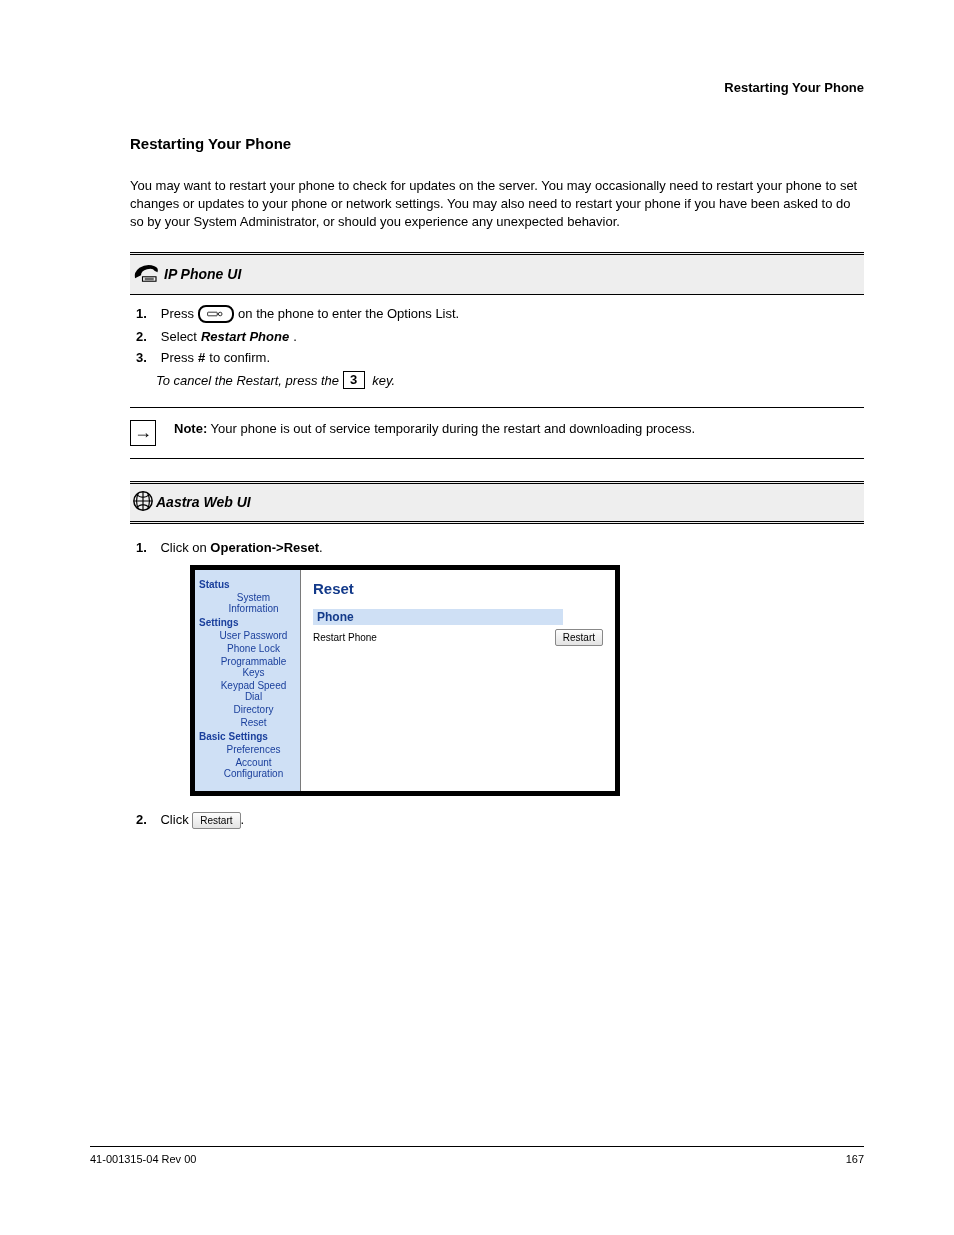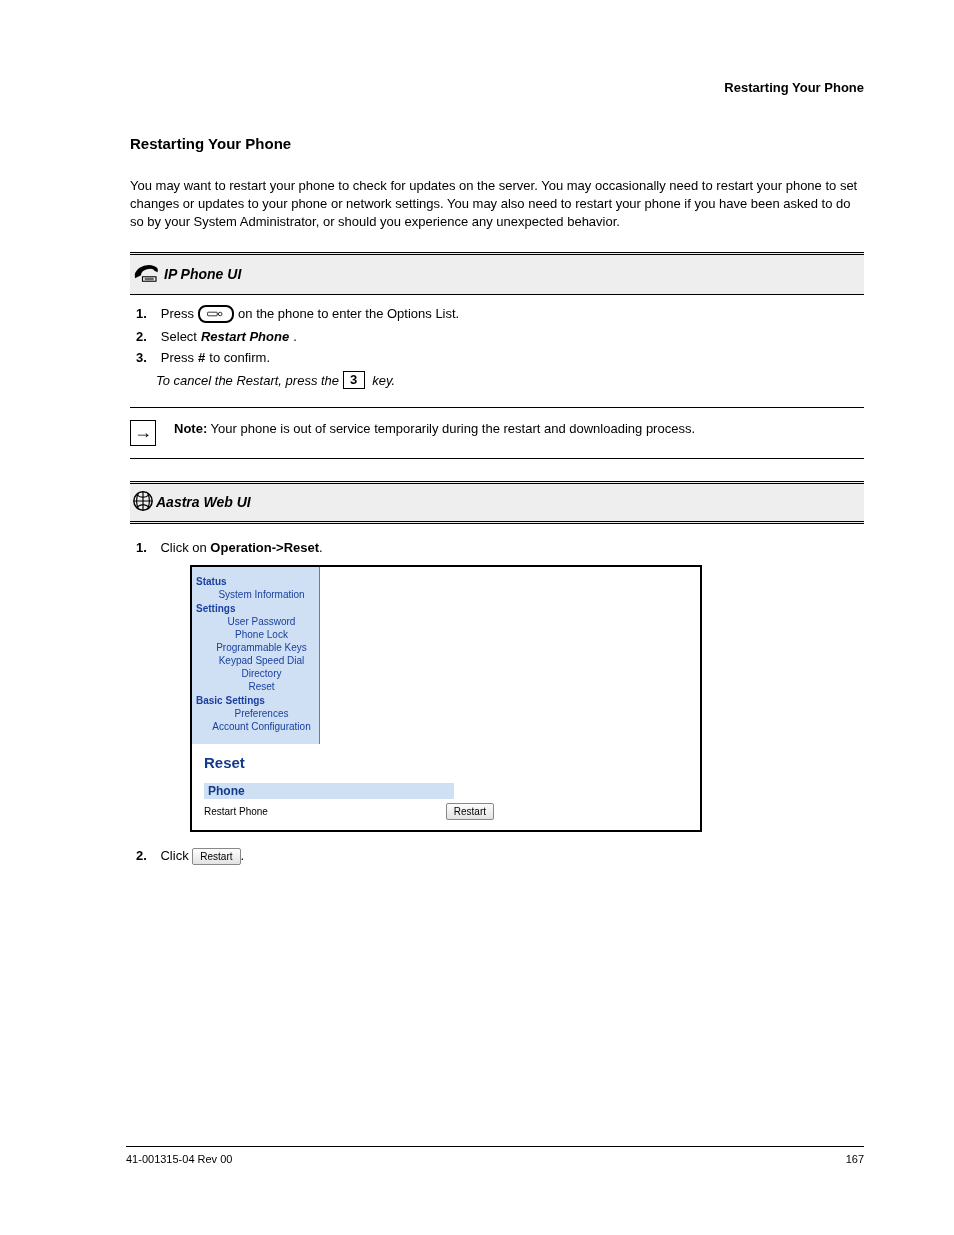--- a/index.html
+++ b/index.html
@@ -98,27 +98,26 @@
     display:flex; align-items:center; justify-content:center;
     font-size:18px; font-weight:bold;
     flex: 0 0 auto;
   }
   .note-text { font-size: 13px; line-height: 1.4; }
   .note-label { font-weight: bold; }
 
   .webui-step { font-size: 13px; margin: 16px 0 10px 6px; }
 
   .webui-shot {
-    width: 512px;
+    width: 430px;
     margin: 8px 0 12px 60px;
-    border: 2px solid #000000;
+    border: 5px solid #000000;
     display: flex;
     background: #fff;
     font-family: Arial, sans-serif;
-    flex-direction: column;
   }
   .sidebar {
     width: 128px;
     background: #cfe0f5;
     border-right: 1px solid #7a7a7a;
     padding: 6px 4px 10px 4px;
     font-size: 10px;
   }
   .sb-head {
     color: #1a3f9c;
@@ -181,21 +180,20 @@
 
   .footer {
     position: absolute;
     left: 90px; right: 90px;
     bottom: 70px;
     border-top: 1px solid #000;
     padding-top: 6px;
     display: flex;
     justify-content: space-between;
     font-size: 11px;
-    margin-left: 36px;
   }
 </style>
 </head>
 <body>
 
 <div class="page">
 
   <div class="header-right">Restarting Your Phone</div>
 
   <div class="section-title">Restarting Your Phone</div>

